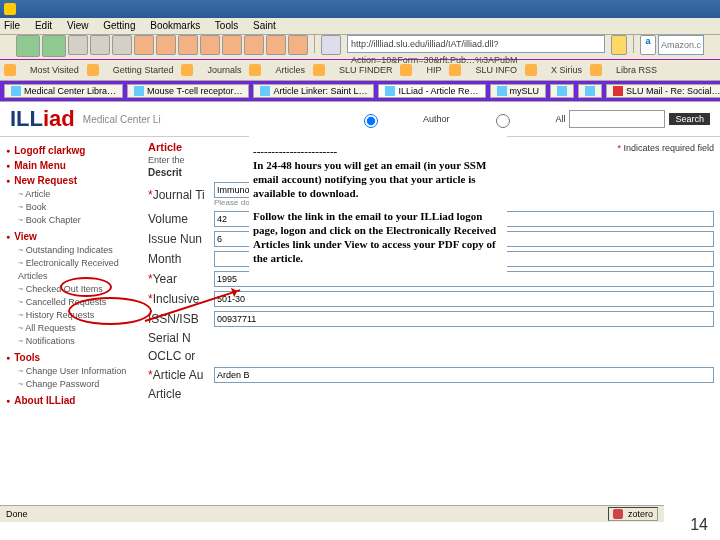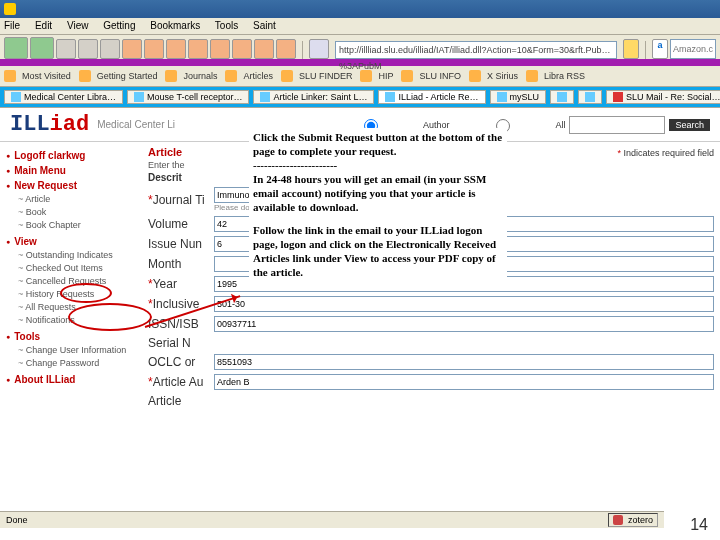--- a/index.html
+++ b/index.html
@@ -1,34 +1,34 @@
 <!DOCTYPE html>
 <html><head>
 <meta charset="utf-8">
 <style>
 body{margin:0;font-family:Tahoma,Arial,sans-serif;font-size:10px;background:#fff;width:720px;height:540px;overflow:hidden;position:relative}
 .titlebar{background:linear-gradient(#3a6ea5,#2a5a95);color:#fff;height:18px;line-height:18px;padding:0 4px;display:flex;align-items:center;gap:4px}
 .titlebar .ico{width:12px;height:12px;background:#ffcc00;border-radius:2px}
 .menubar{background:#ece9d8;height:16px;line-height:16px;padding:0 4px;font-size:10px;border-bottom:1px solid #aca899}
 .menubar span{margin-right:12px}
-.toolbar{background:#ece9d8;height:24px;display:flex;align-items:flex-end;padding:0 4px;border-bottom:7px solid #a21caf;gap:2px}
+.toolbar{background:#ece9d8;height:24px;display:flex;align-items:flex-start;padding:0 16px;border-bottom:1px solid #a21caf;gap:2px}
 .toolbar .btn{width:18px;height:18px;background:#d4d0c8;border:1px solid #999;border-radius:2px;display:inline-block}
 .toolbar .btn.nav{width:22px;height:20px}
 .toolbar .url{flex:1;height:16px;background:#fff;border:1px solid #7f9db9;font-size:9px;padding:0 3px;line-height:16px;color:#444;margin:0 4px}
 .toolbar .go{width:40px;height:16px;background:#fff;border:1px solid #7f9db9;font-size:9px}
 .toolbar .sep{width:1px;height:18px;background:#aca899;margin:0 4px}
 .bmbar{background:#ece9d8;height:20px;display:flex;align-items:center;padding:0 4px;border-bottom:1px solid #aca899;gap:8px;font-size:9px;color:#333;overflow:hidden}
-.bmbar .bm{display:flex;align-items:center;gap:6px;white-space:nowrap}
+.bmbar .bm{display:flex;align-items:center;gap:14px;white-space:nowrap}
 .bmbar .ico{width:12px;height:12px;background:#ffb347;display:inline-block;border-radius:2px}
-.tabbar{background:#0ea5e9;height:20px;display:flex;align-items:center;padding:0 4px;border-bottom:1px solid #aca899;gap:4px;font-size:9px;overflow:hidden}
+.tabbar{background:#6d28d9;height:20px;display:flex;align-items:center;padding:0 4px;border-bottom:1px solid #aca899;gap:4px;font-size:9px;overflow:hidden}
 .tabbar .tab{background:#f5f3ea;border:1px solid #aca899;padding:1px 6px;display:flex;align-items:center;gap:3px;white-space:nowrap}
 .tabbar .tab .ico{width:10px;height:10px;background:#6cf;display:inline-block}
 .content{position:relative;background:#fff;height:calc(540px - 18px - 16px - 24px - 20px - 20px)}
 .illhead{display:flex;align-items:center;padding:4px 10px;border-bottom:1px solid #ccc}
-.illlogo{font-family:Liberation Mono, monospace;font-size:22px;color:#1a3c7a;font-weight:bold}
+.illlogo{font-family:Liberation Sans, sans-serif;font-size:22px;color:#1a3c7a;font-weight:bold}
 .illlogo .ad{color:#c00}
 .illsub{font-size:10px;color:#888;margin-left:8px}
 .illsearch{margin-left:auto;display:flex;align-items:center;gap:4px}
 .illsearch input{width:90px;height:14px;border:1px solid #999}
 .illsearch .sbtn{background:#333;color:#fff;font-size:9px;padding:1px 6px;border:none}
 .radios{font-size:9px;color:#333;display:flex;align-items:center;gap:4px}
 .instr{font-size:9px;color:#444;padding:2px 10px}
 .page{display:flex}
 .sidebar{width:130px;padding:4px 6px;font-size:10px}
 .sidebar .sec{color:#b00;font-weight:bold;margin:4px 0 2px 0;display:flex;align-items:center}
@@ -201,20 +201,21 @@
           <span>New Request</span>
         </div>
       <div class="item">Article</div>
       <div class="item">Book</div>
       <div class="item">Book Chapter</div>
       <div class="sec">
           <span class="bullet">●</span>
           <span>View</span>
         </div>
       <div class="item">Outstanding Indicates</div>
+      <div class="item">Electronically Received Articles</div>
       <div class="item">Checked Out Items</div>
       <div class="item">Cancelled Requests</div>
       <div class="item">History Requests</div>
       <div class="item">All Requests</div>
       <div class="item">Notifications</div>
       <div class="sec">
           <span class="bullet">●</span>
           <span>Tools</span>
         </div>
       <div class="item">Change User Information</div>
@@ -260,21 +261,20 @@
         </div>
       <div class="formrow">
           <span class="lbl">ISSN/ISB</span>
           <input value="00937711" style="">
         </div>
       <div class="formrow">
           <span class="lbl">Serial N</span>
         </div>
       <div class="formrow">
           <span class="lbl">OCLC or</span>
-          <input value="8551093" style="">
         </div>
       <div class="formrow">
           <span class="lbl"><span class="star">*</span><span>Article Au</span></span>
           <input value="Arden B" style="">
         </div>
       <div class="formrow">
           <span class="lbl">Article</span>
         </div>
     </div>
   </div>
@@ -286,17 +286,17 @@
   <div class="statusbar">
     <span>Done</span>
     <span class="sfield">
         <span class="zico"></span>
         <span>zotero</span>
       </span>
   </div>
 </div>
 
 <div class="overlay">
-  <p><span>Click the Submit Request button at the bottom of the page to complete your request.</span><br><span class="dash">-----------------------</span><br><span>In 24-48 hours you will get an email (in your SSM email account) notifying you that your article is available to download.</span></p>
+  <p><br><span class="dash">-----------------------</span><br><span>In 24-48 hours you will get an email (in your SSM email account) notifying you that your article is available to download.</span></p>
   <p>Follow the link in the email to your ILLiad logon page, logon and click on the Electronically Received Articles link under View to access your PDF copy of the article.</p>
 </div>
 
 <div class="slidenum">14</div>
 
 </body></html>

